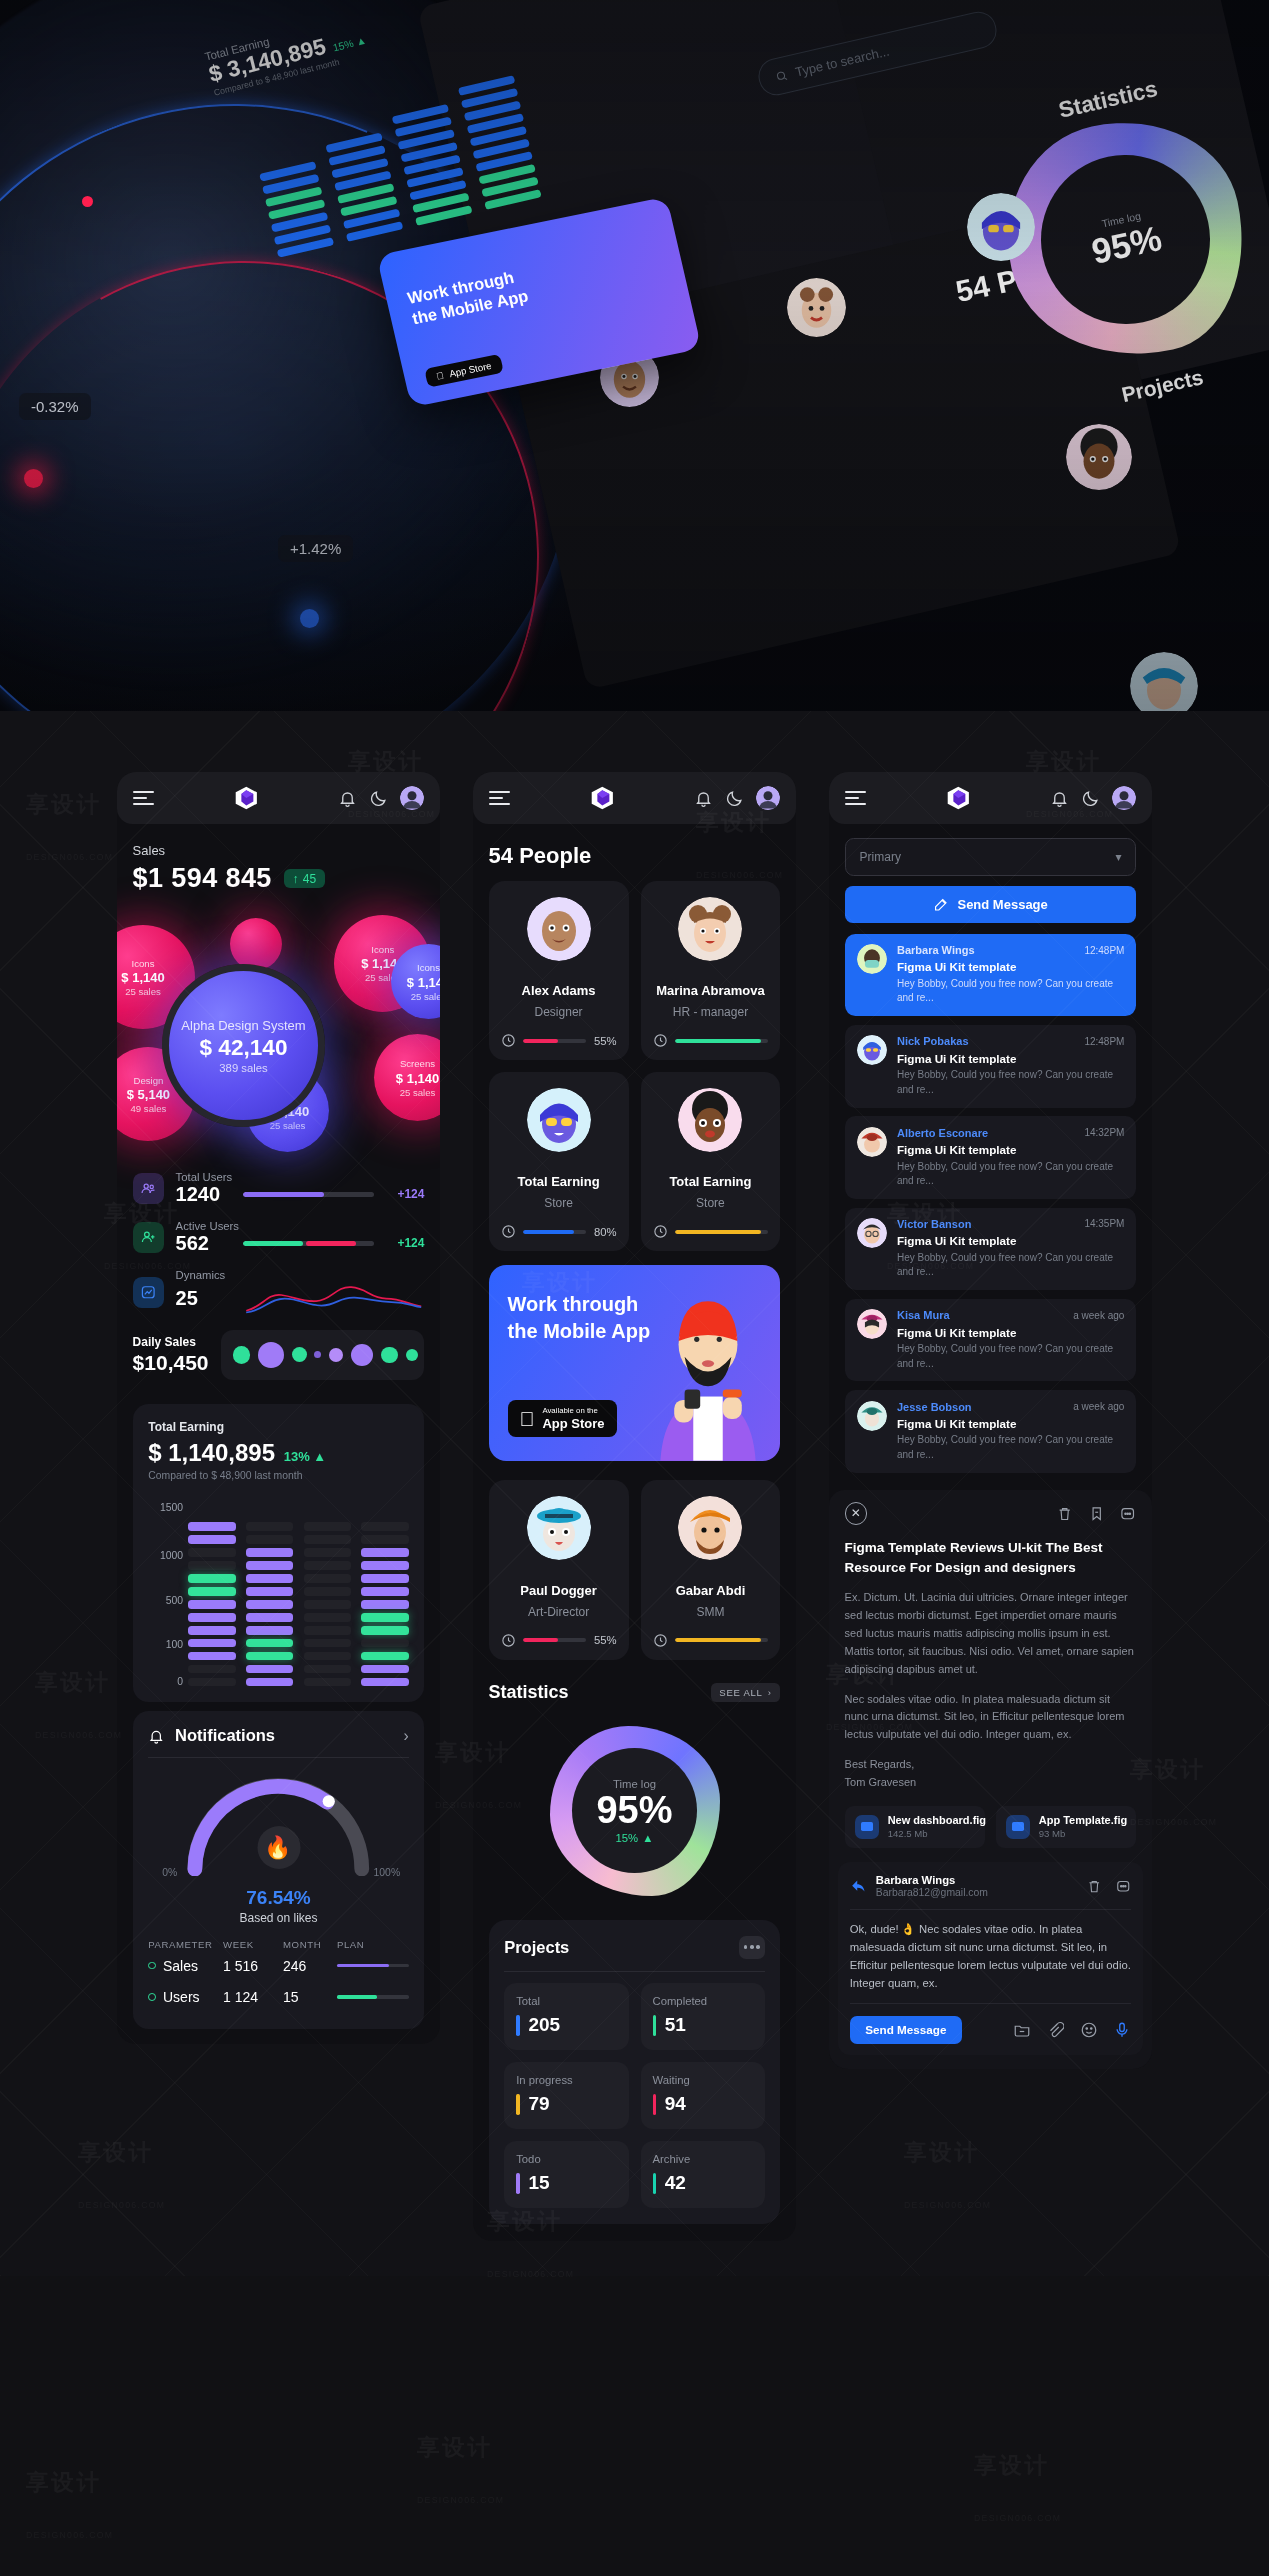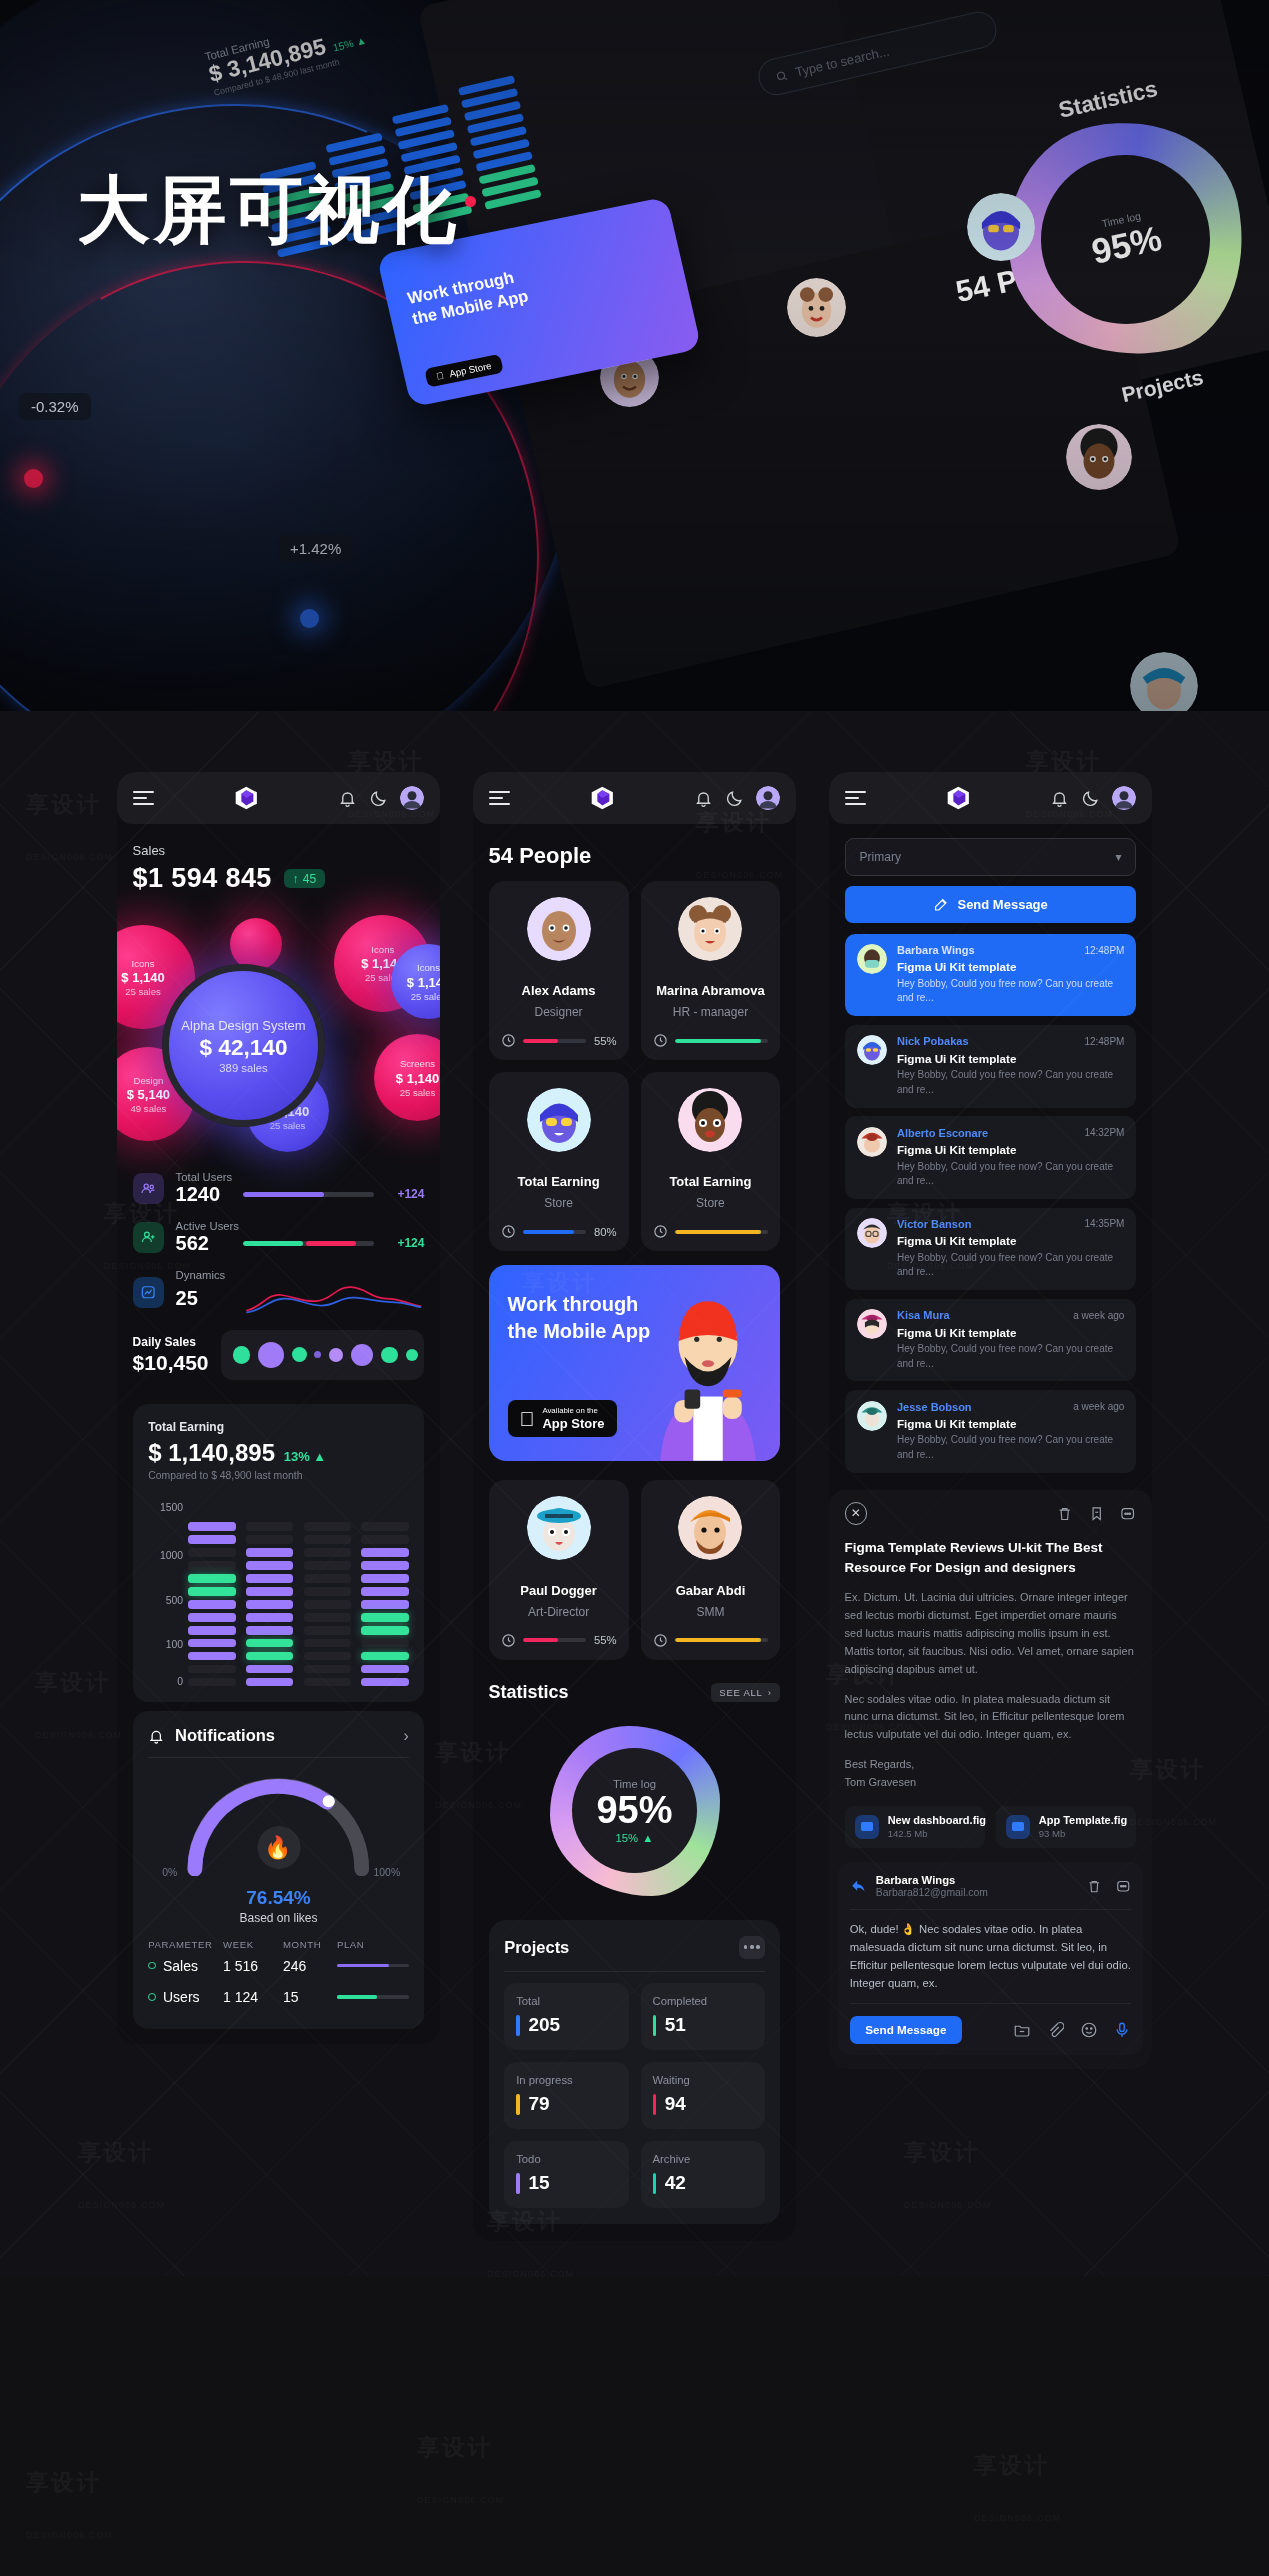--- a/index.html
+++ b/index.html
@@ -431,21 +431,21 @@
     <div class="t">Work through<br>the Mobile App</div>
     <div class="chip">
       <span></span>
       <span>App Store</span>
     </div>
   </div>
 
   <div class="dim-overlay"></div>
 
   <div class="hero-title">
-    <span>大屏可视化</span><span class="hero-dot"></span>
+    <span class="hero-dot"></span>
   </div>
 </div>
 
 <div class="lower">
   <div class="wm-layer">
     <div class="wm" style="left:26px;top:78px;">享设计<small>DESIGN006.COM</small></div>
     <div class="wm" style="left:348px;top:35px;">享设计<small>DESIGN006.COM</small></div>
     <div class="wm" style="left:696px;top:96px;">享设计<small>DESIGN006.COM</small></div>
     <div class="wm" style="left:1026px;top:35px;">享设计<small>DESIGN006.COM</small></div>
     <div class="wm" style="left:104px;top:487px;">享设计<small>DESIGN006.COM</small></div>

